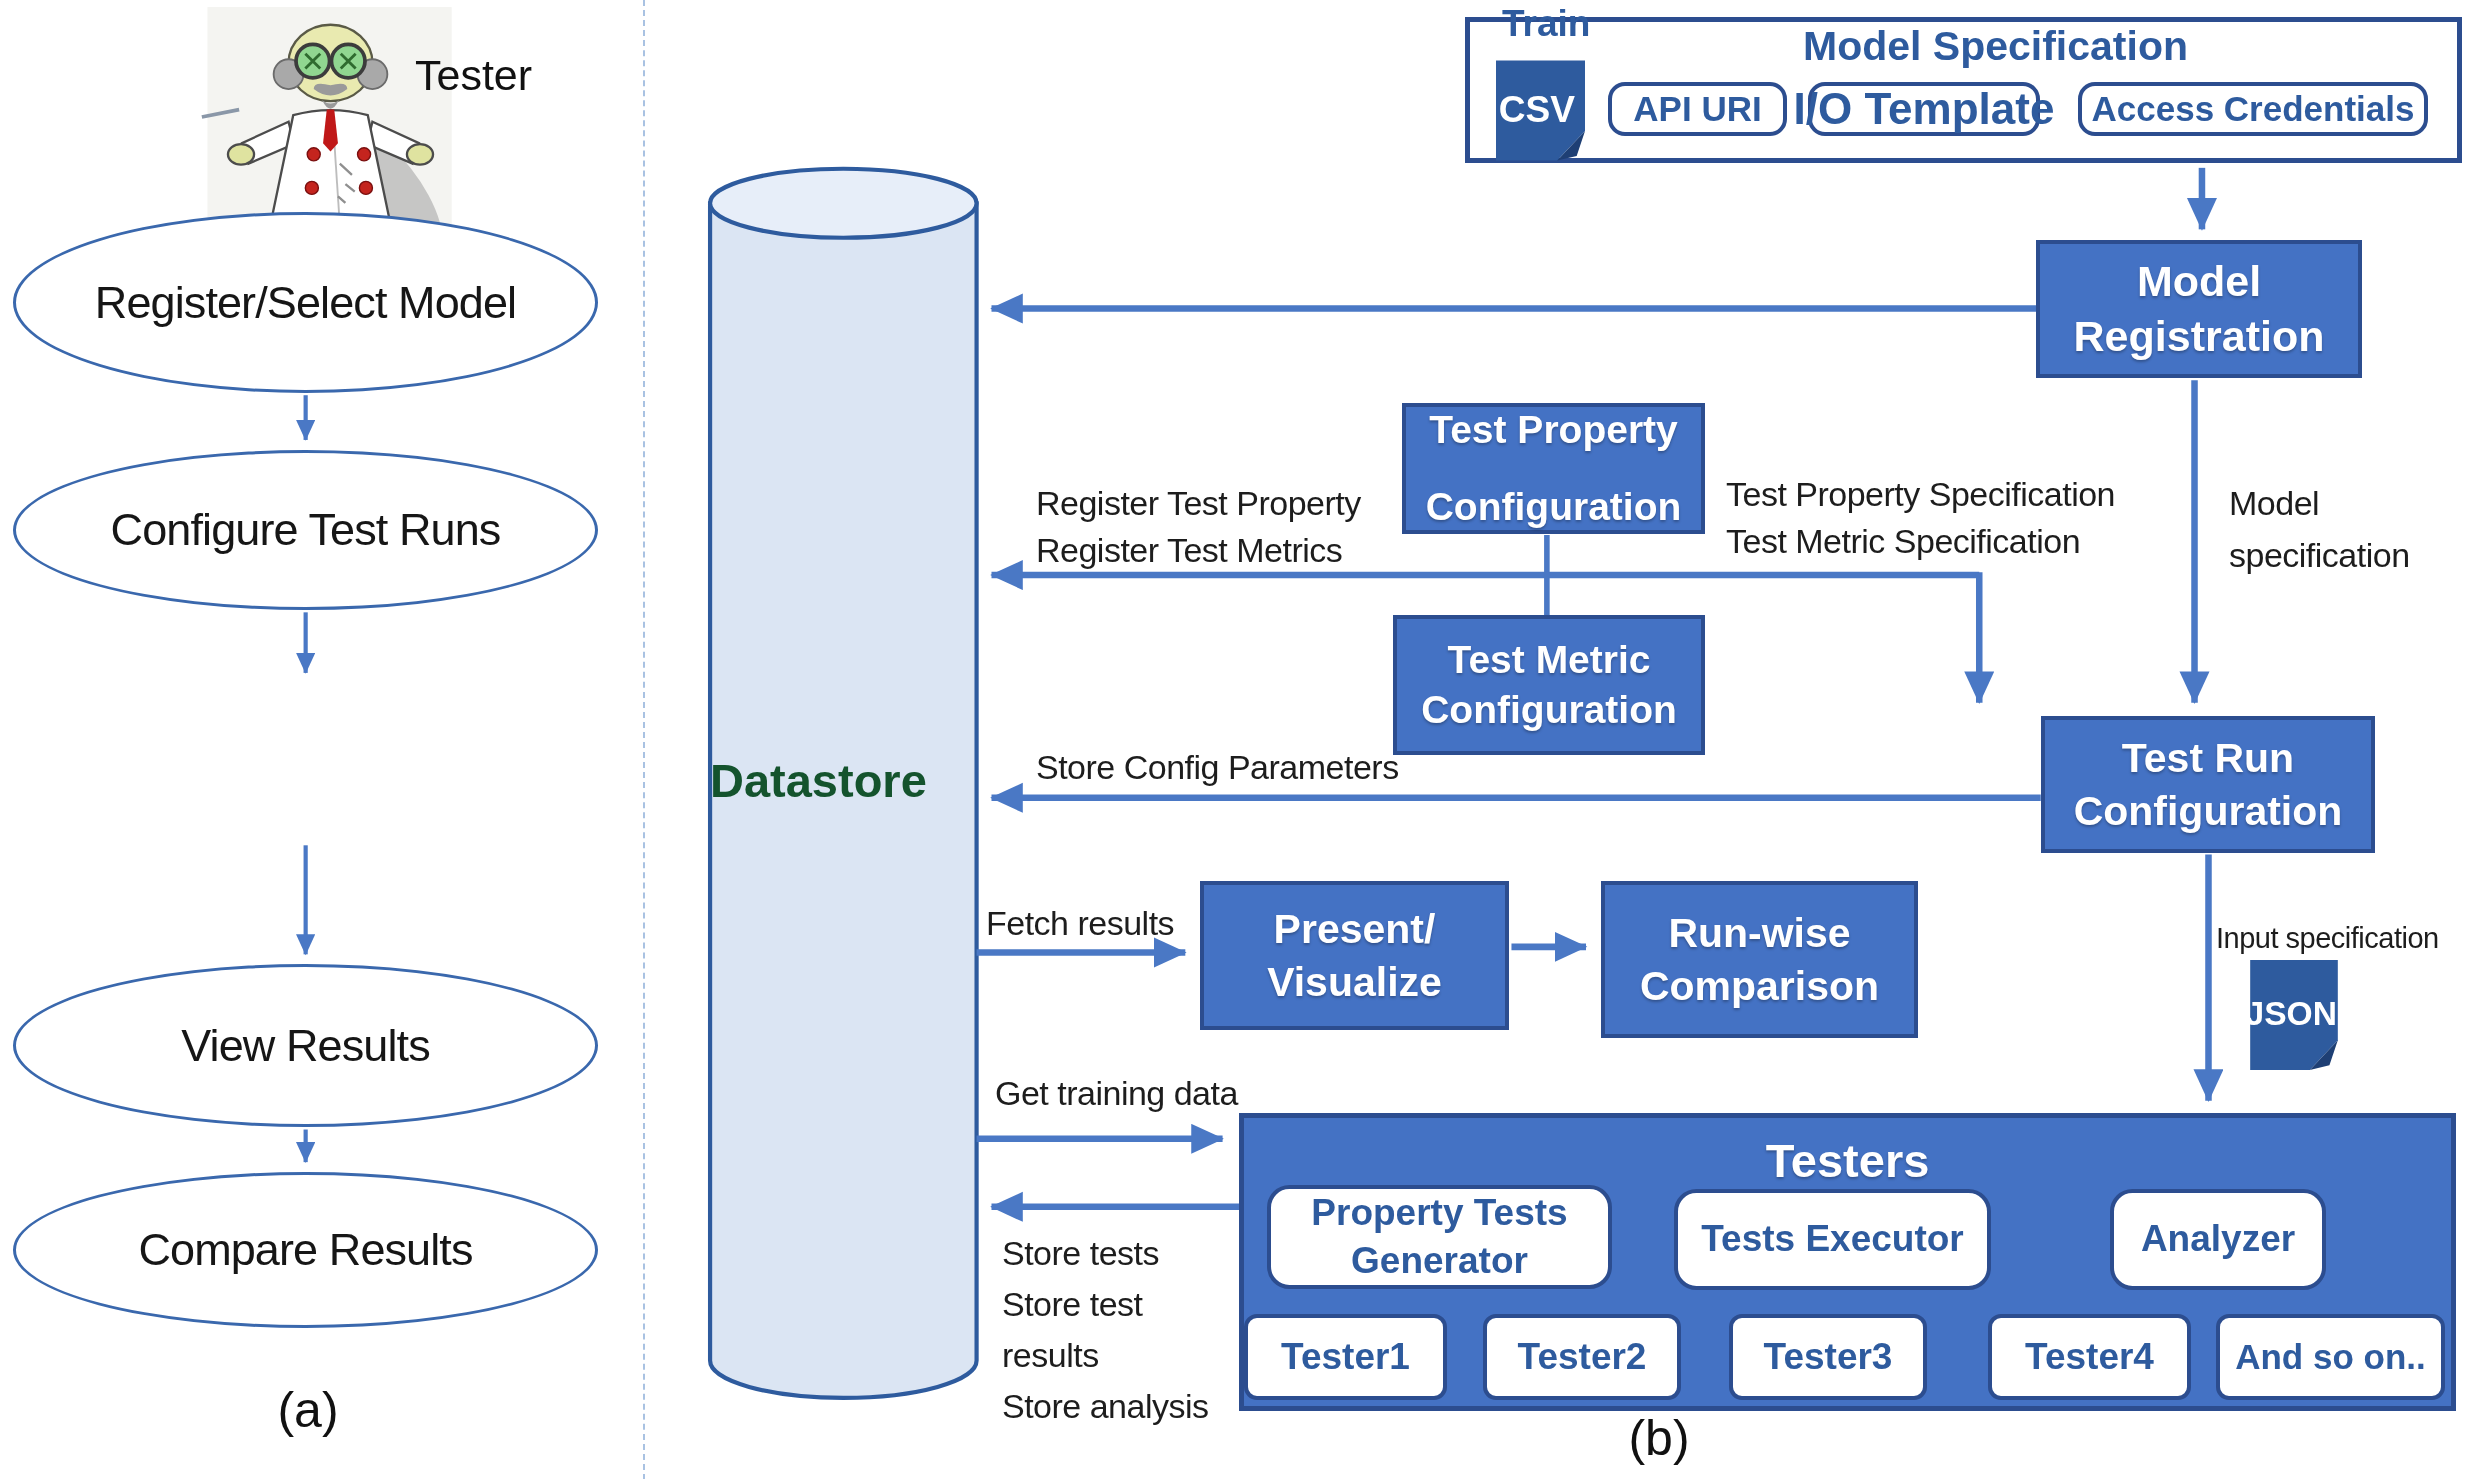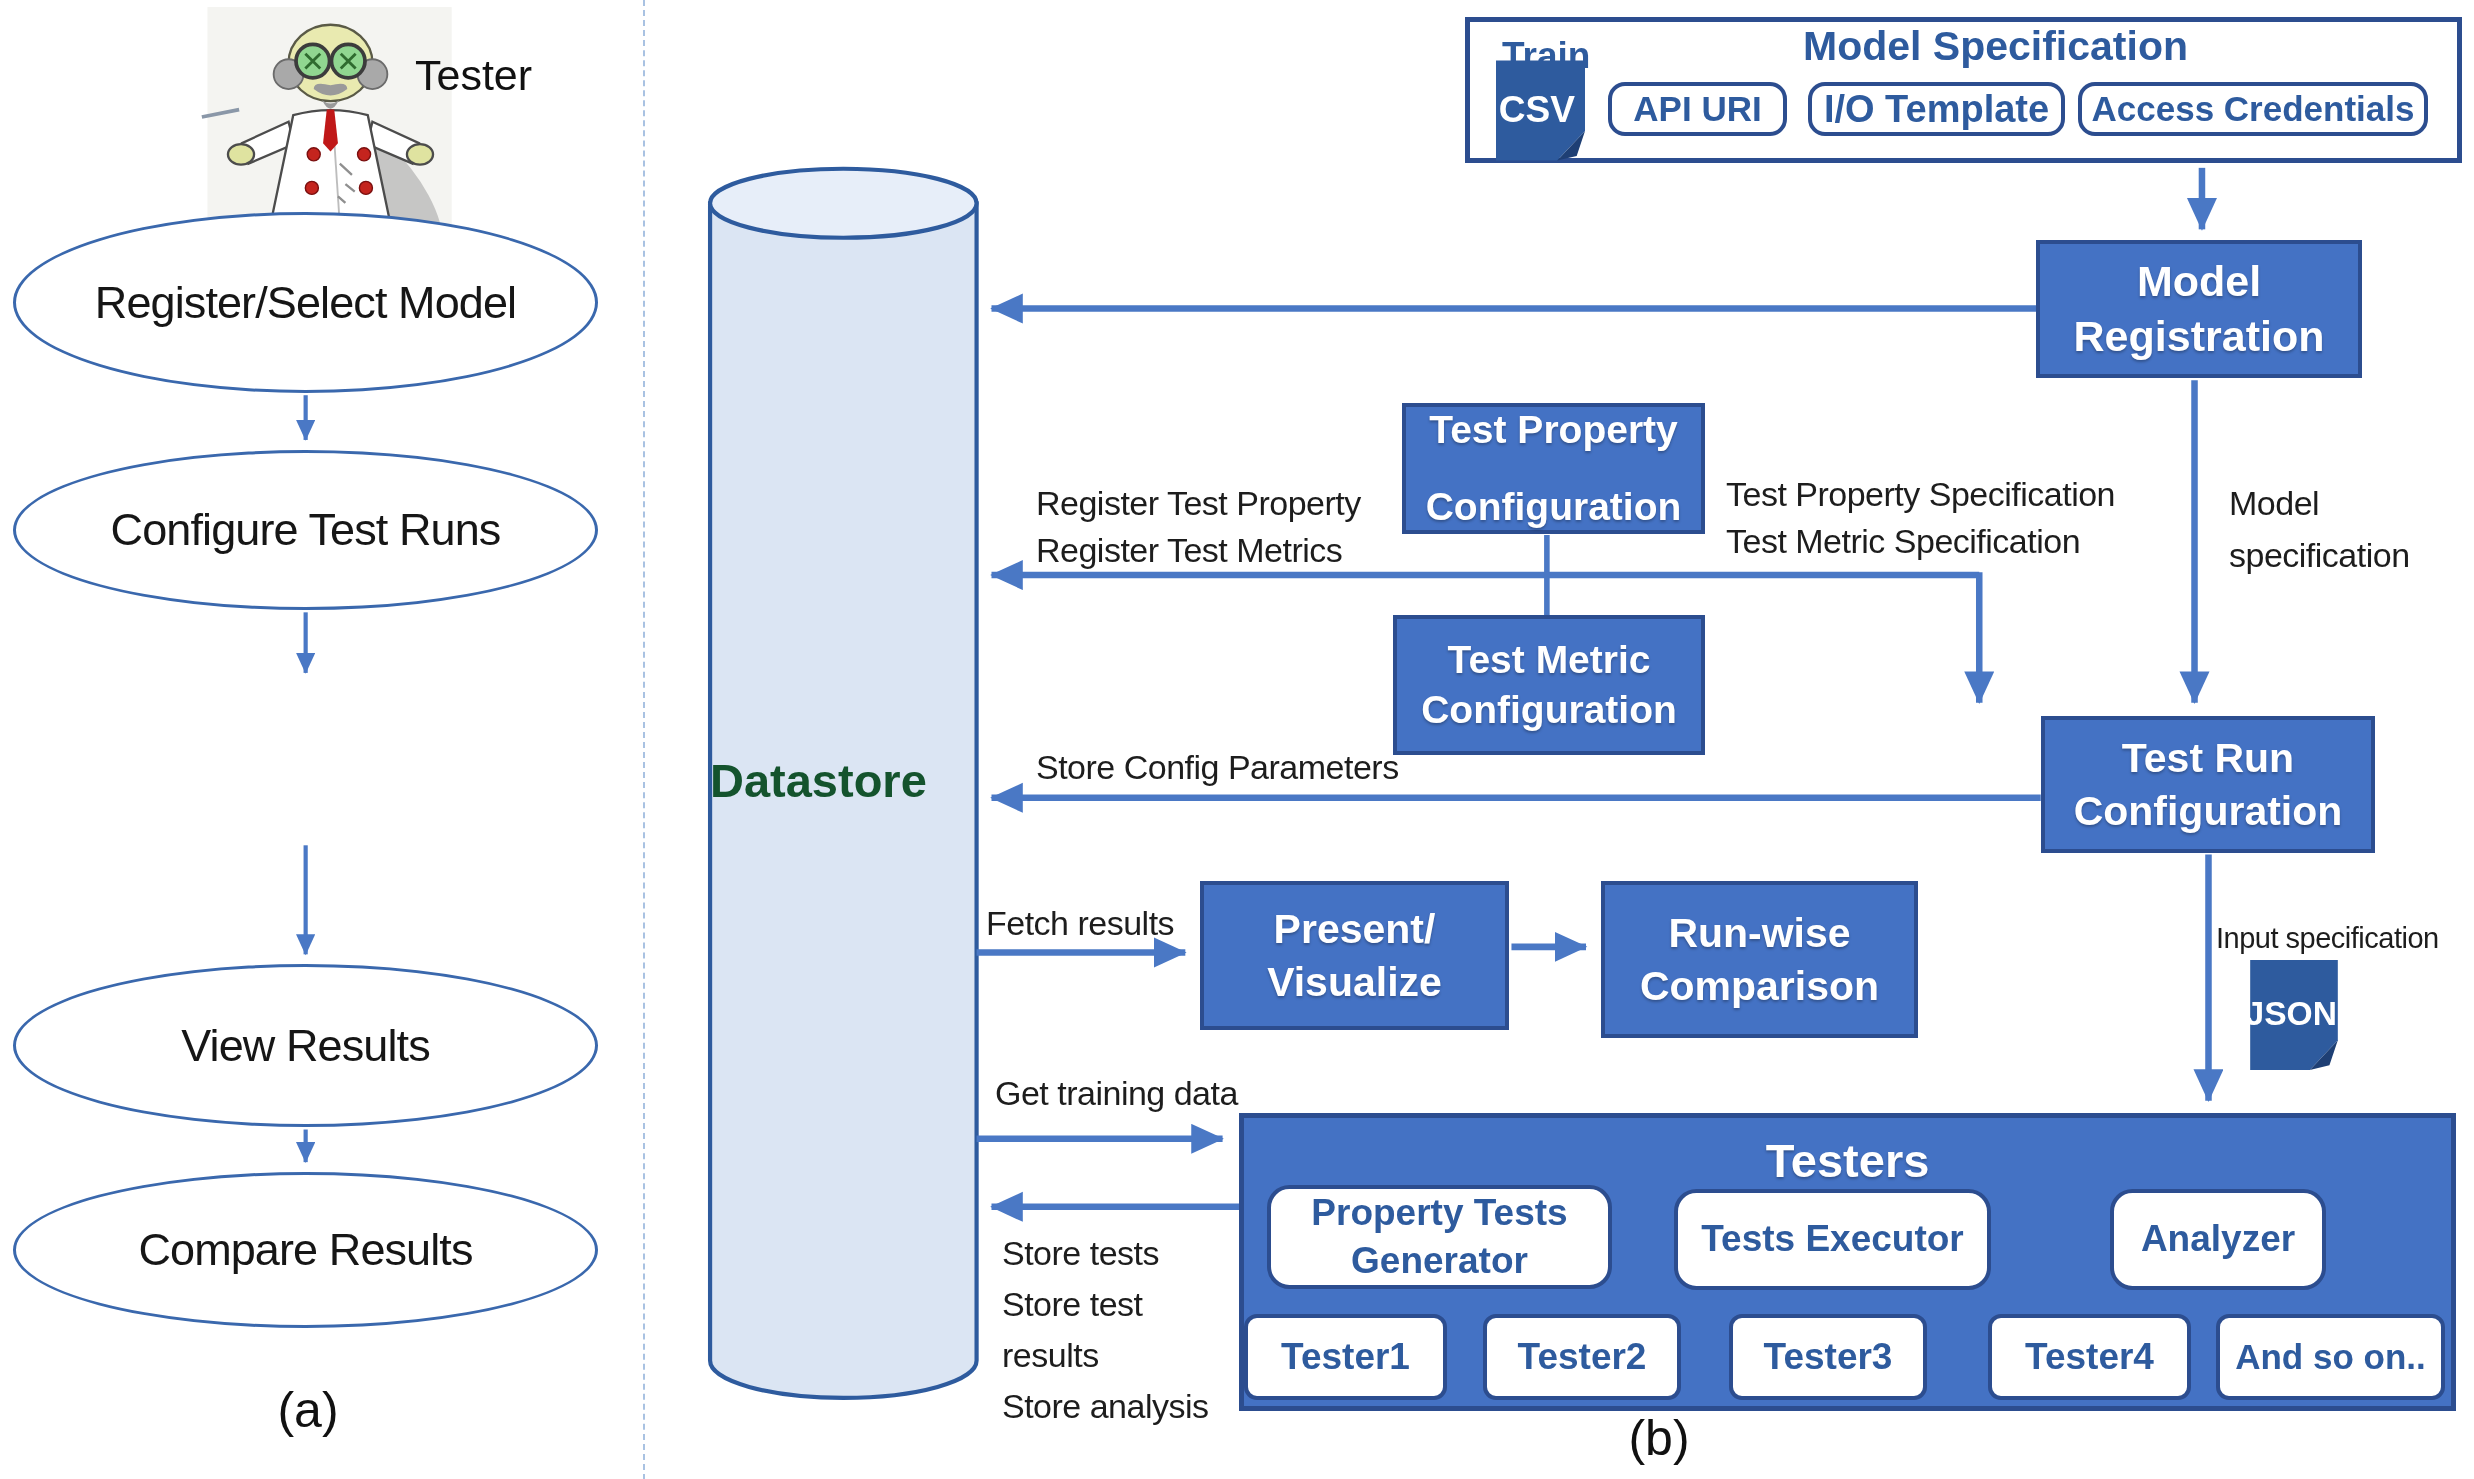--- a/index.html
+++ b/index.html
@@ -112,31 +112,31 @@
   </div>
   <div class="oval" style="top:1172px;height:156px;">
     <span>Compare Results</span>
   </div>
 
   <div class="caption" style="left:168px;top:1381px;">(a)</div>
 
   <div class="divider"></div>
 
   <div class="abs" style="left:1465px;top:17px;width:997px;height:146px;background:#fff;border:5.6px solid #2c4d8f;"></div>
-  <div class="abs dkblue" style="left:1502px;top:35px;font-size:37px;font-weight:600;">Train</div>
+  <div class="abs dkblue" style="left:1502px;top:3px;font-size:37px;font-weight:600;">Train</div>
   <div class="abs dkblue" style="left:1595px;top:23px;width:801px;text-align:center;font-size:41px;font-weight:bold;">Model Specification</div>
   <svg class="abs" style="left:1496px;top:60px;" width="89" height="101" viewBox="0 0 96 108">
     <path d="M0 0 H96 V76 L66 108 H0 Z" fill="#2e5b9e"></path>
     <path d="M66 108 L96 76 L87 103 Z" fill="#1e3f74"></path>
     <text x="44" y="66" text-anchor="middle" font-family="Liberation Sans, sans-serif" font-size="40" font-weight="bold" fill="#ffffff">CSV</text>
   </svg>
   <div class="chip" style="left:1608px;top:82px;width:179px;height:54px;font-size:35px;">
     <span>API URI</span>
   </div>
-  <div class="chip" style="left:1808px;top:82px;width:257px;height:54px;font-size:38px;">
+  <div class="chip" style="left:1808px;top:82px;width:232px;height:54px;font-size:44px;">
     <span>I/O Template</span>
   </div>
   <div class="chip" style="left:2078px;top:82px;width:350px;height:54px;font-size:35px;">
     <span>Access Credentials</span>
   </div>
 
   <div class="abs" style="left:710px;top:753px;width:266px;font-size:47px;font-weight:bold;color:#14532d;">Datastore</div>
 
   <div class="bluebox" style="left:2036px;top:240px;width:326px;height:138px;font-size:43px;">
     <span>Model</span>

